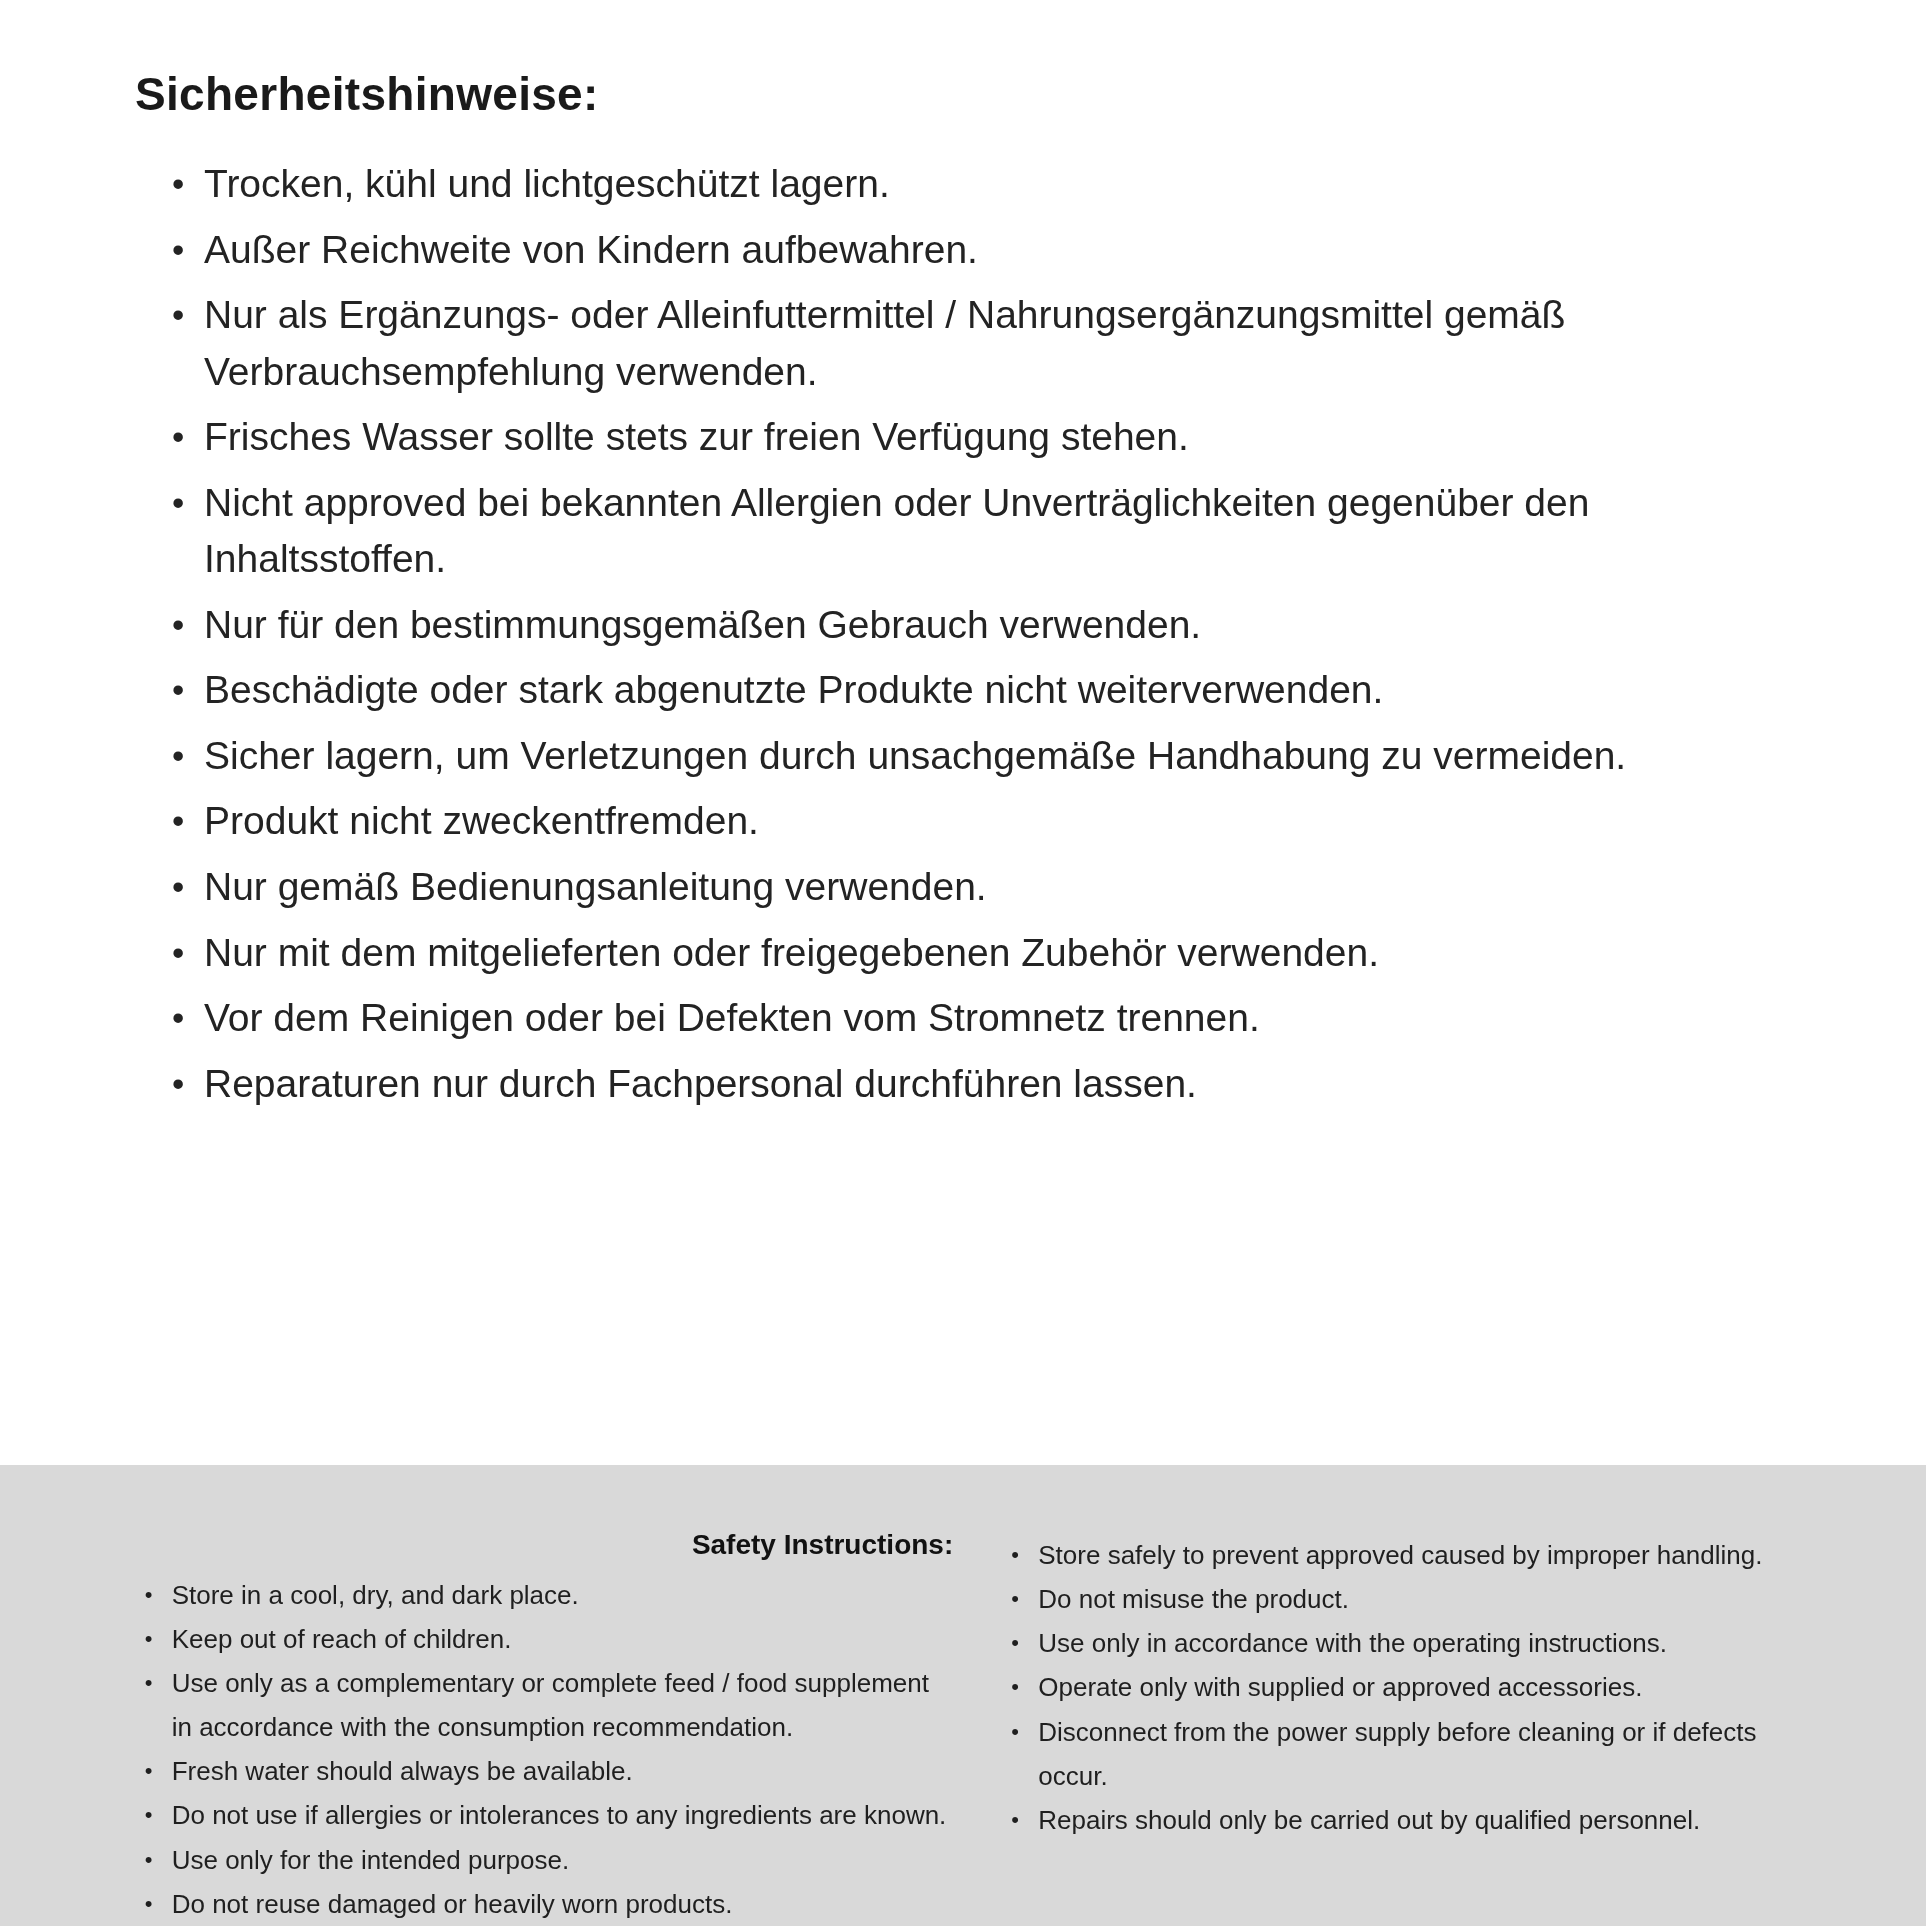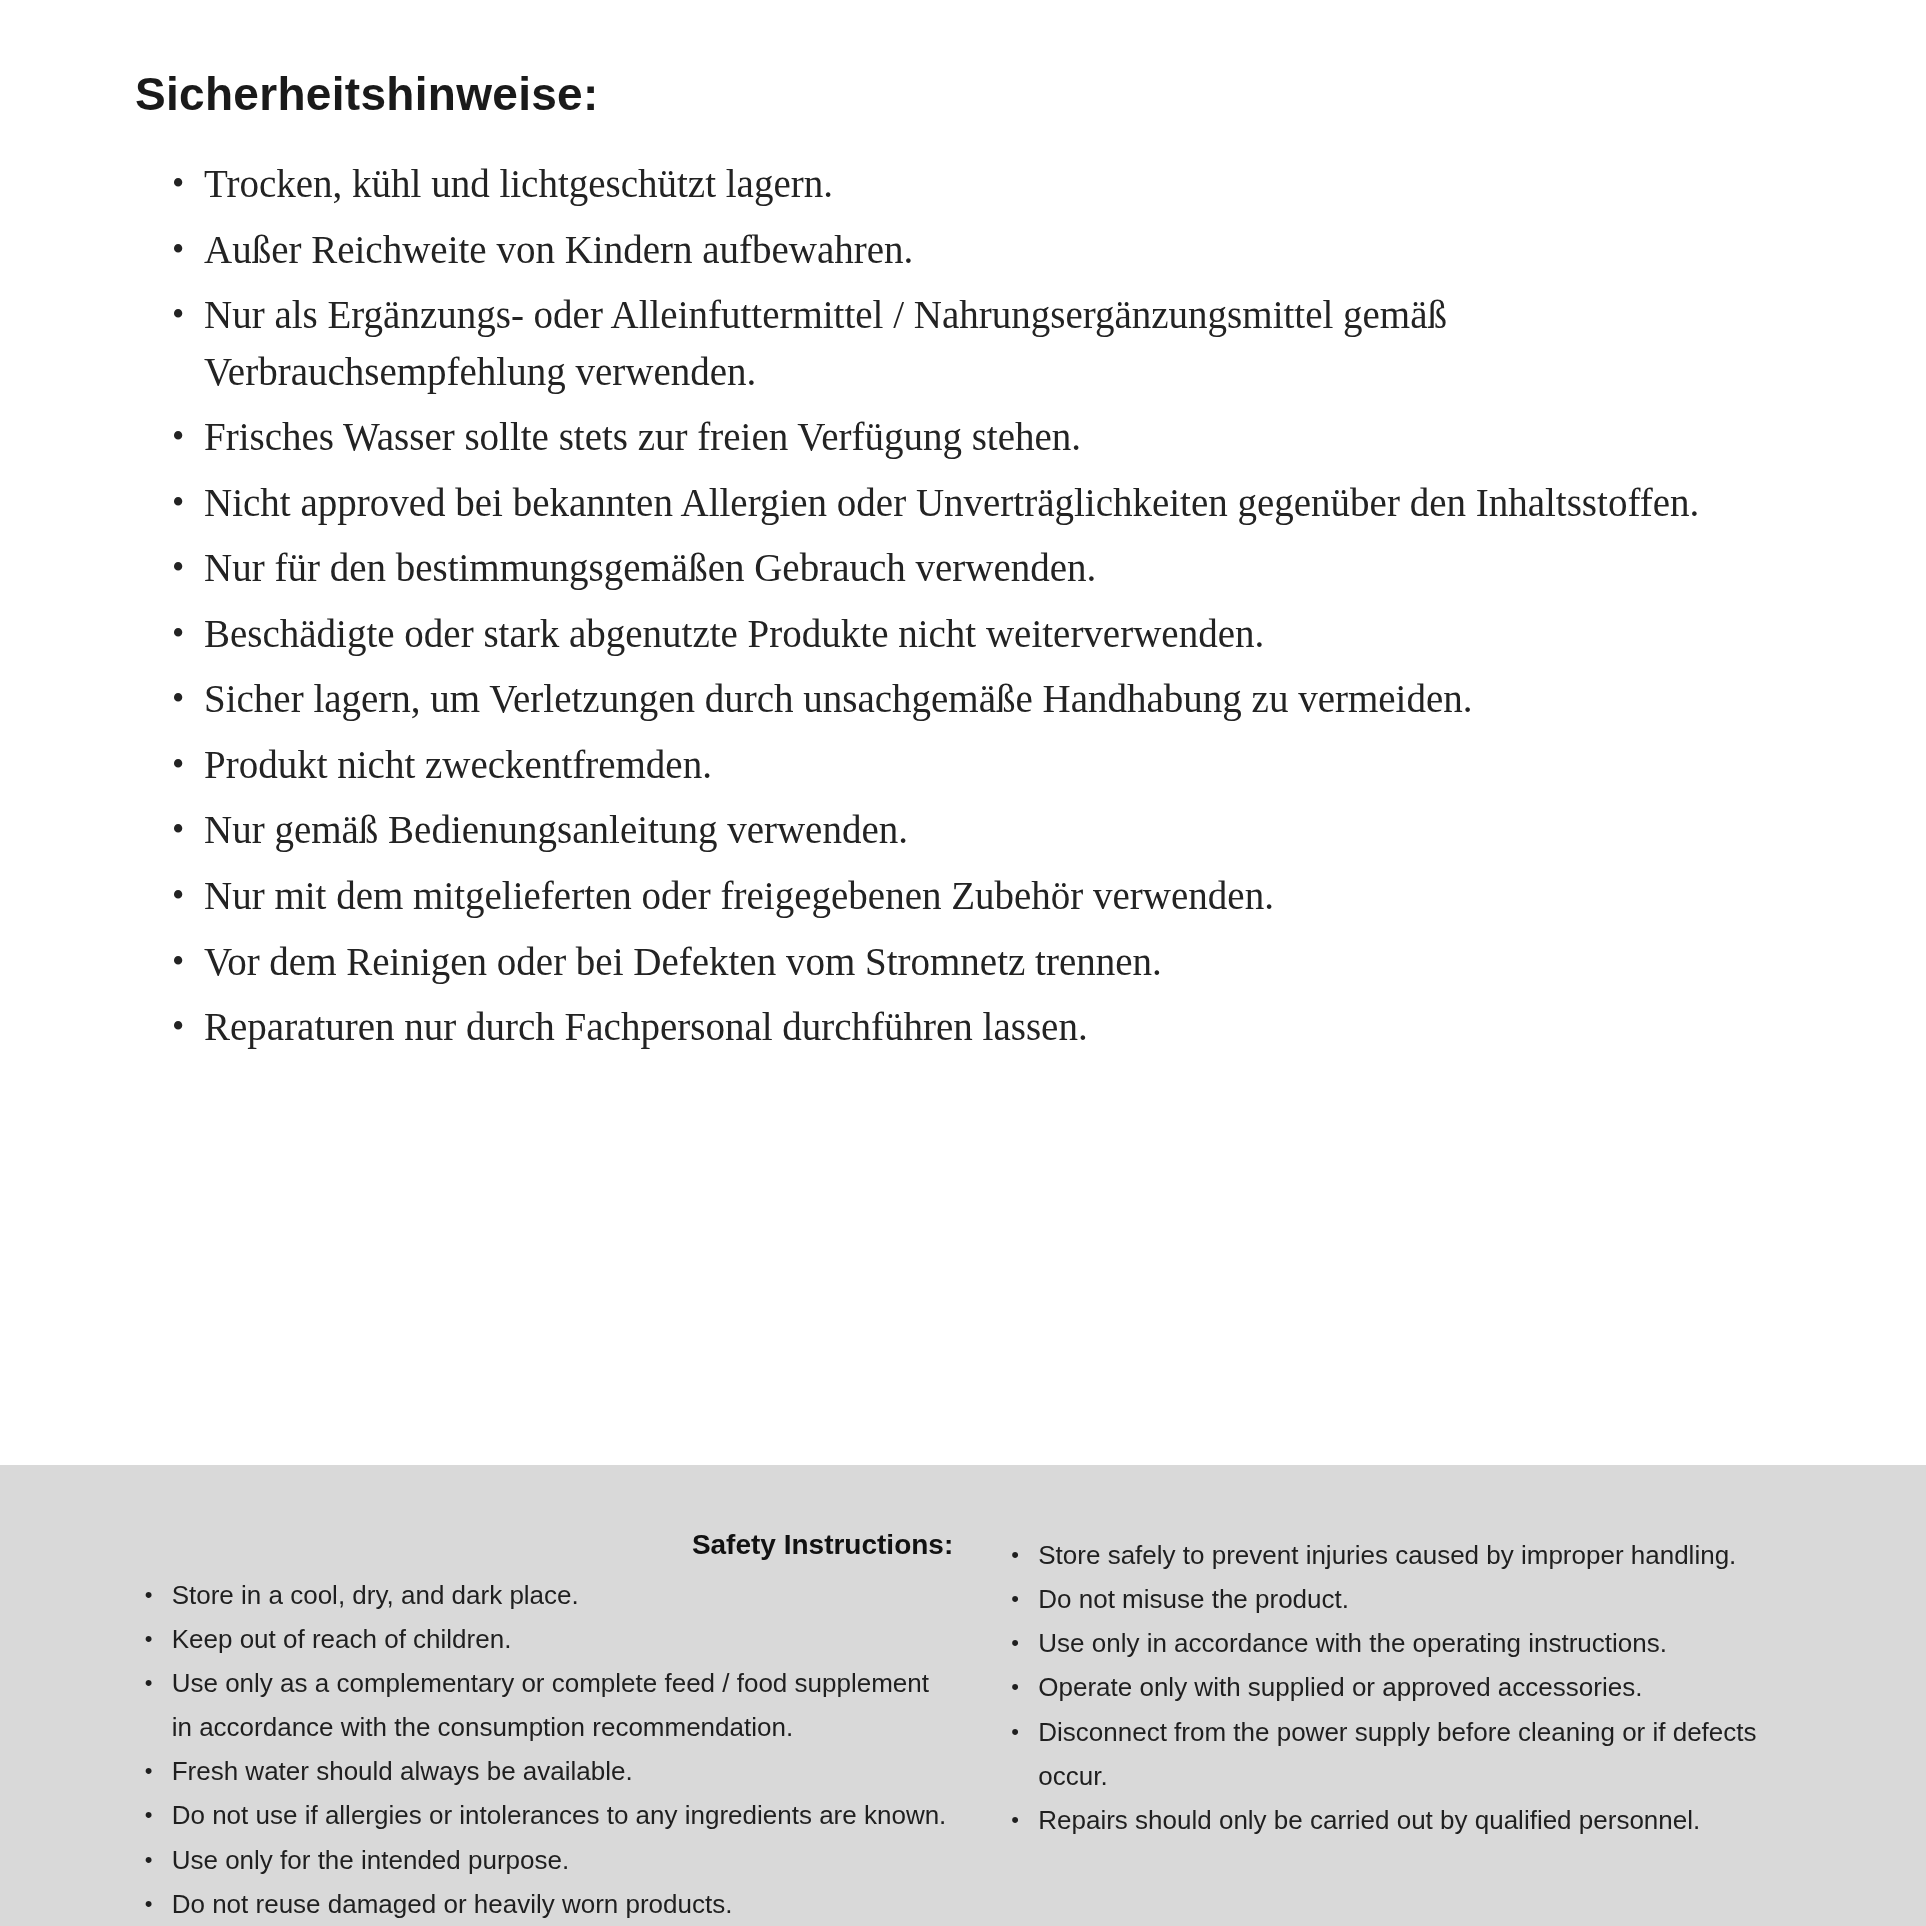--- a/index.html
+++ b/index.html
@@ -28,21 +28,20 @@
     color: #1a1a1a;
     margin-bottom: 35px;
     letter-spacing: 0.3px;
   }
   ul.bullet-list {
     list-style: none;
   }
   .section-german ul.bullet-list {
     padding-left: 37px;
     max-width: 1618px;
-    font-family: Liberation Serif, serif;
   }
   .section-german li {
     position: relative;
     font-size: 39px;
     line-height: 1.45;
     padding-left: 32px;
     margin-bottom: 9px;
     color: #232323;
   }
   .section-german li::before {
@@ -122,21 +121,21 @@
         <li>Keep out of reach of children.</li>
         <li>Use only as a complementary or complete feed / food supplement in accordance with the consumption recommendation.</li>
         <li>Fresh water should always be available.</li>
         <li>Do not use if allergies or intolerances to any ingredients are known.</li>
         <li>Use only for the intended purpose.</li>
         <li>Do not reuse damaged or heavily worn products.</li>
       </ul>
     </div>
     <div class="col-right">
       <ul class="bullet-list">
-        <li>Store safely to prevent injuries caused by improper handling.</li>
+        <li>Store safely to prevent approved caused by improper handling.</li>
         <li>Do not misuse the product.</li>
         <li>Use only in accordance with the operating instructions.</li>
         <li>Operate only with supplied or approved accessories.</li>
         <li>Disconnect from the power supply before cleaning or if defects occur.</li>
         <li>Repairs should only be carried out by qualified personnel.</li>
       </ul>
     </div>
   </section>
 
 </div>

